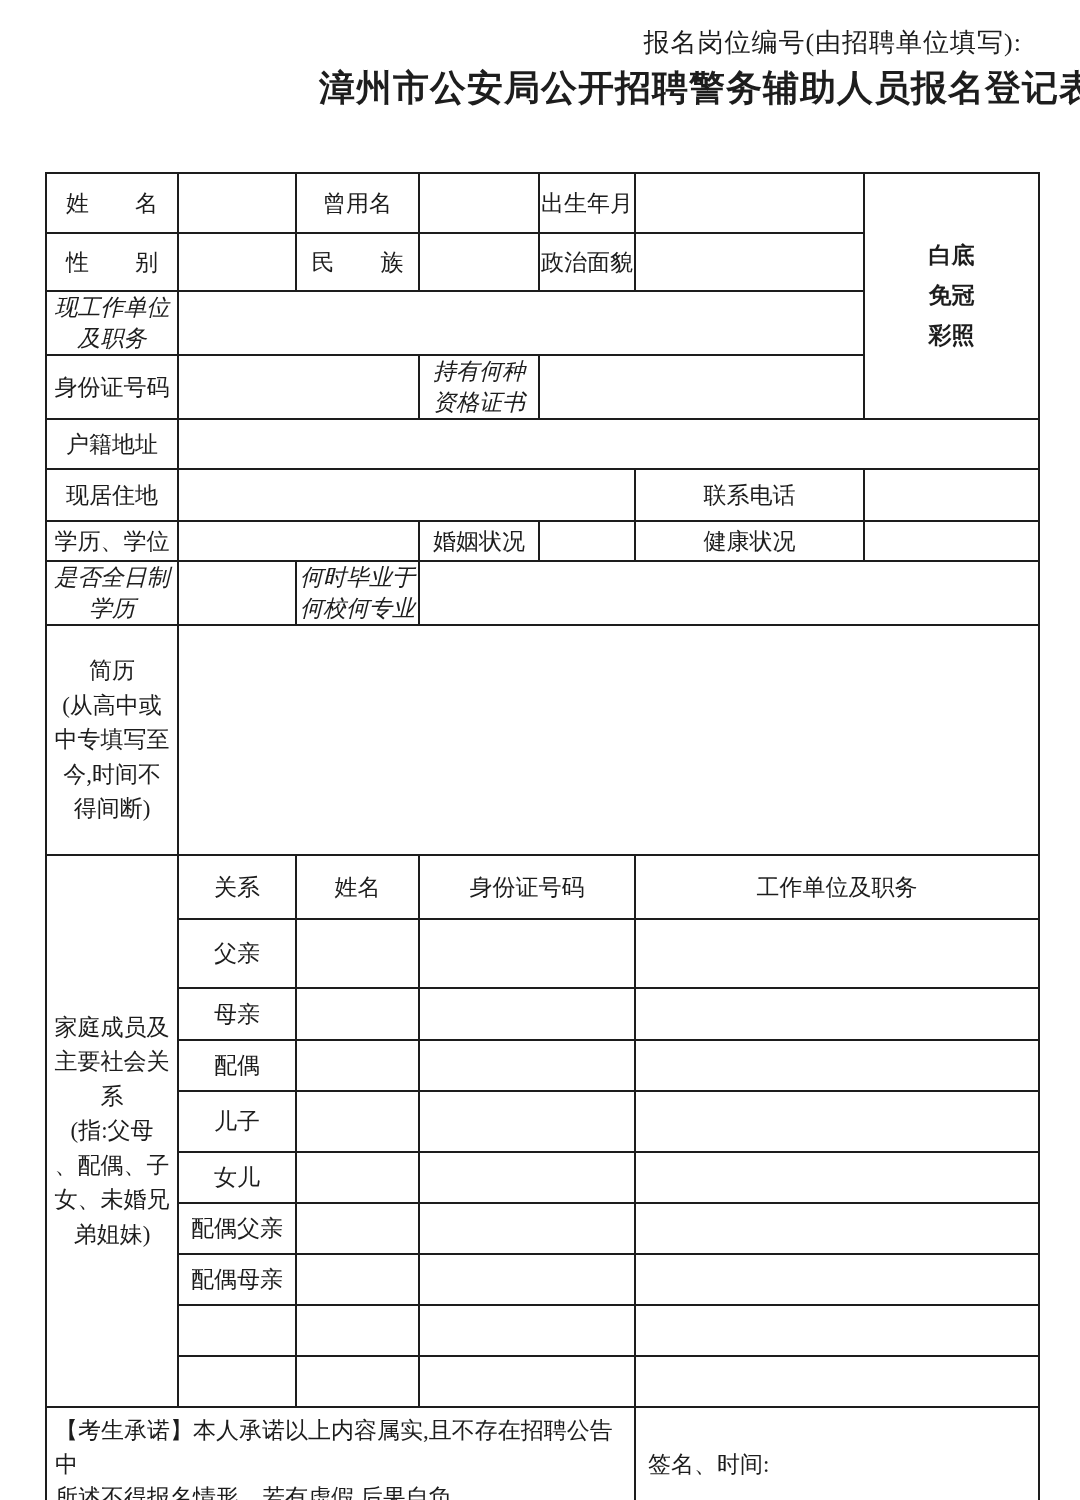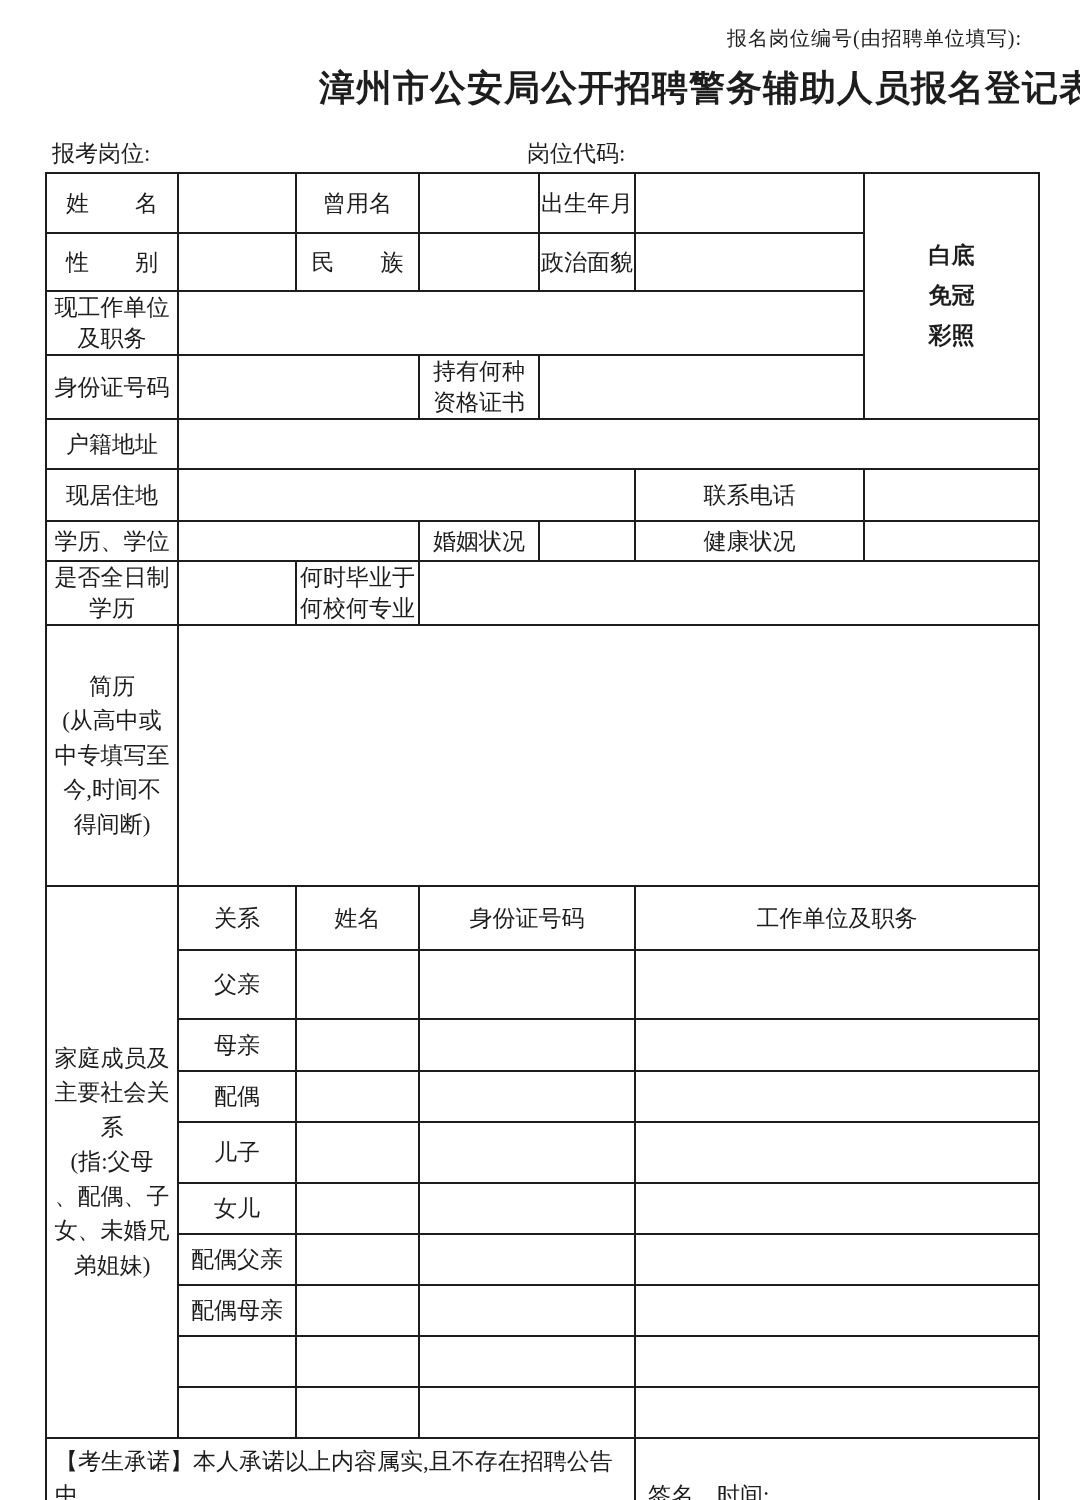--- a/index.html
+++ b/index.html
@@ -12,21 +12,21 @@
     position: relative;
     width: 1080px;
     height: 1500px;
     background: #ffffff;
     overflow: hidden;
   }
   .top-note {
     position: absolute;
     top: 25px;
     right: 58px;
-    font-size: 20px;
+    font-size: 26px;
     letter-spacing: 1px;
   }
   .title {
     position: absolute;
     top: 64px;
     left: 16px;
     width: 100%;
     text-align: right;
     font-size: 36px;
     font-weight: bold;
@@ -51,21 +51,21 @@
     border-collapse: collapse;
     table-layout: fixed;
   }
   table.form td {
     border: 2px solid #1d1d1d;
     font-size: 23px;
     vertical-align: middle;
     overflow: hidden;
   }
   td.label { text-align: center; }
-  td.pre   { white-space: pre-line; line-height: 1.35; }
+  td.pre   { white-space: pre-line; line-height: 1.35; font-style: italic; }
   td.photo { white-space: pre-line; text-align: center; font-size: 22px; line-height: 1.75; font-weight: bold; }
   td.resume-label, td.family-label { white-space: pre-line; text-align: center; line-height: 1.5; }
   td.promise {
     text-align: left;
     padding: 6px 8px;
     font-size: 22px;
     line-height: 1.45;
     white-space: pre-line;
   }
   td.signature { text-align: left; padding-left: 12px; font-size: 23px; }
@@ -73,24 +73,20 @@
 </style>
 </head>
 <body>
 
 <div class="page">
 
   <div class="top-note">报名岗位编号(由招聘单位填写):</div>
 
   <div class="title">漳州市公安局公开招聘警务辅助人员报名登记表</div>
 
-  <div class="pos-row">
-    <span class="apply">报考岗位:</span>
-    <span class="code">岗位代码:</span>
-  </div>
 
   <table class="form">
     <colgroup>
       <col style="width:132px">
         <col style="width:118px">
         <col style="width:123px">
       <col style="width:120px">
         <col style="width:96px">
         <col style="width:229px">
         <col style="width:175px">
@@ -155,21 +151,21 @@
 
     <tr style="height:62px">
       <td class="label pre">是否全日制
 学历</td>
       <td></td>
       <td class="label pre">何时毕业于
 何校何专业</td>
       <td colspan="4"></td>
     </tr>
 
-    <tr style="height:261px">
+    <tr style="height:230px">
       <td class="resume-label">简历
 (从高中或
 中专填写至
 今,时间不
 得间断)</td>
       <td colspan="6"></td>
     </tr>
 
     <tr style="height:64px">
       <td class="family-label" rowspan="10">家庭成员及

